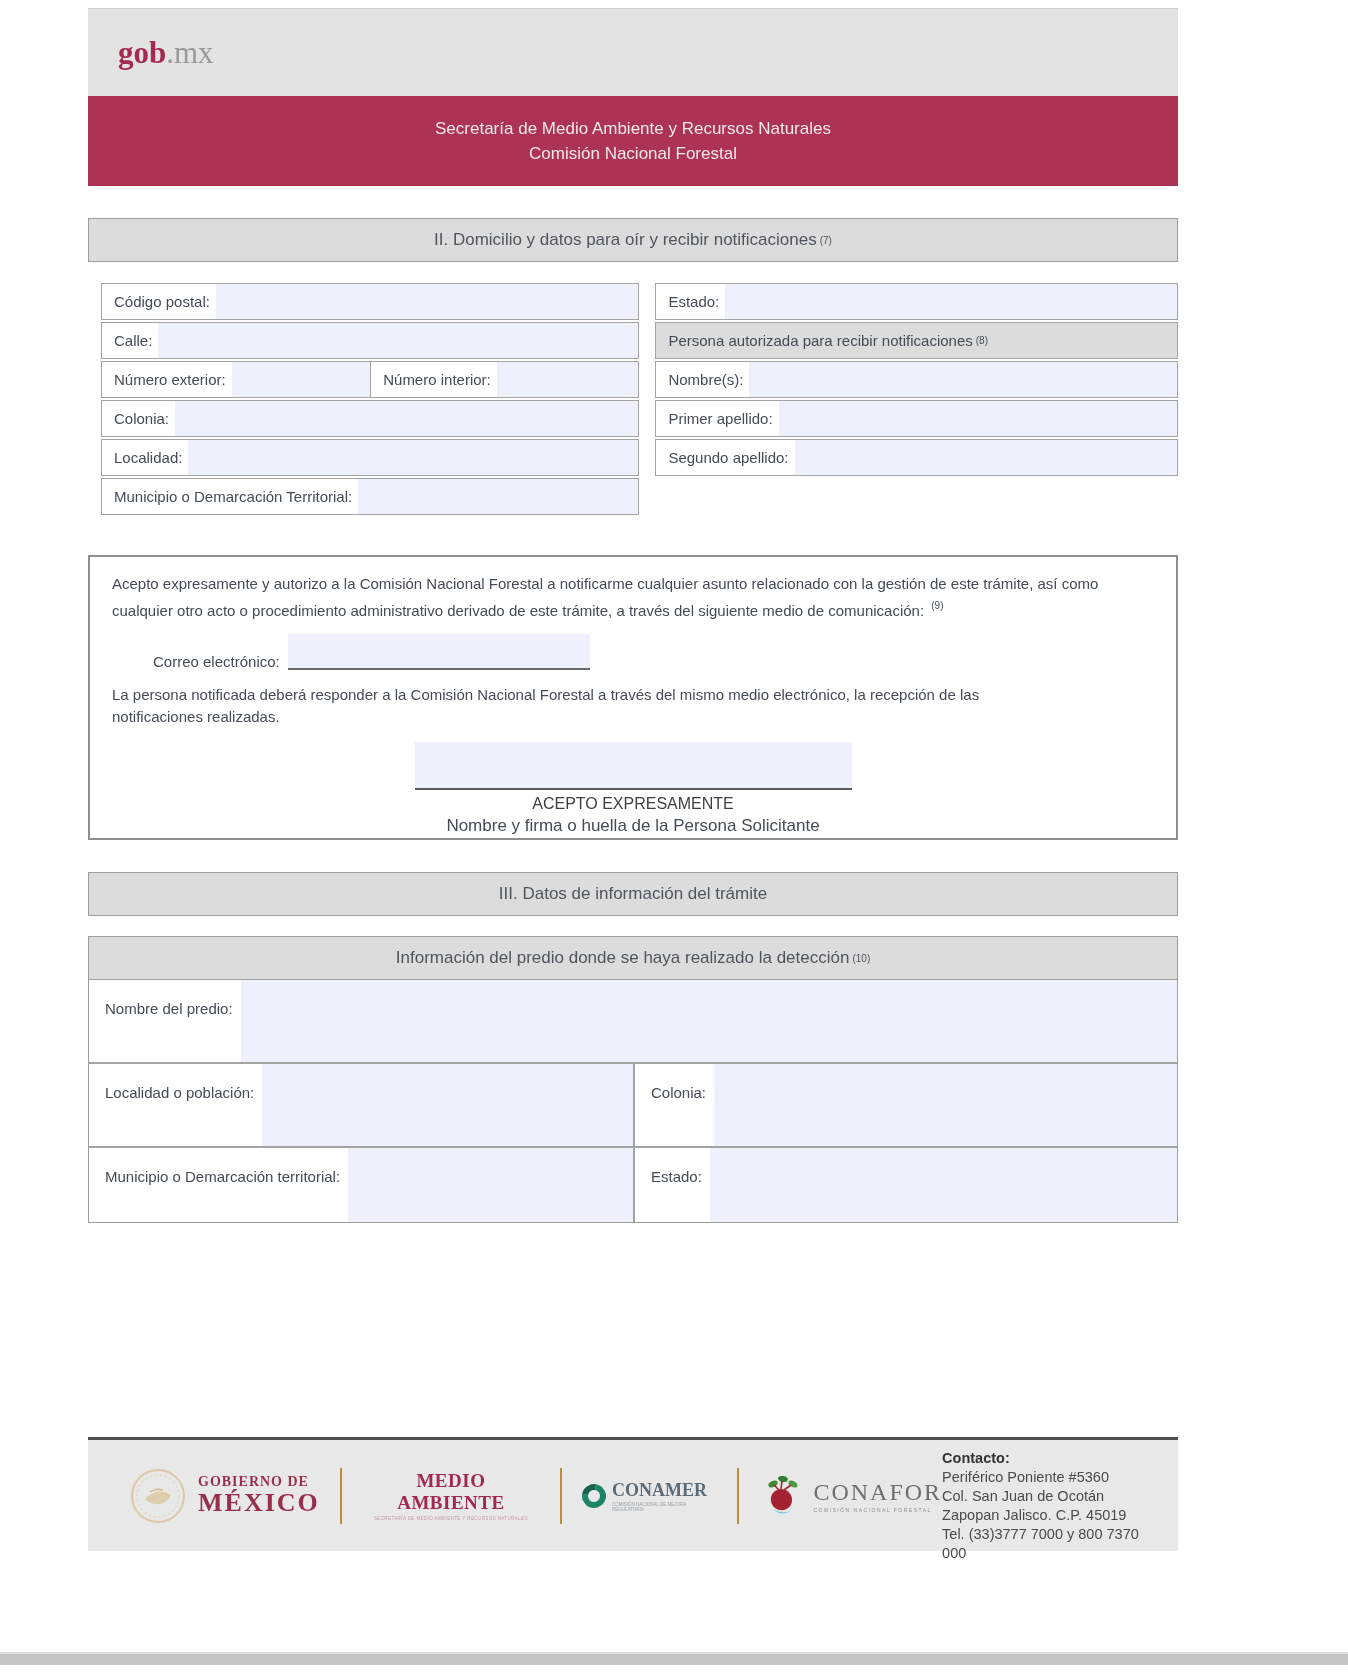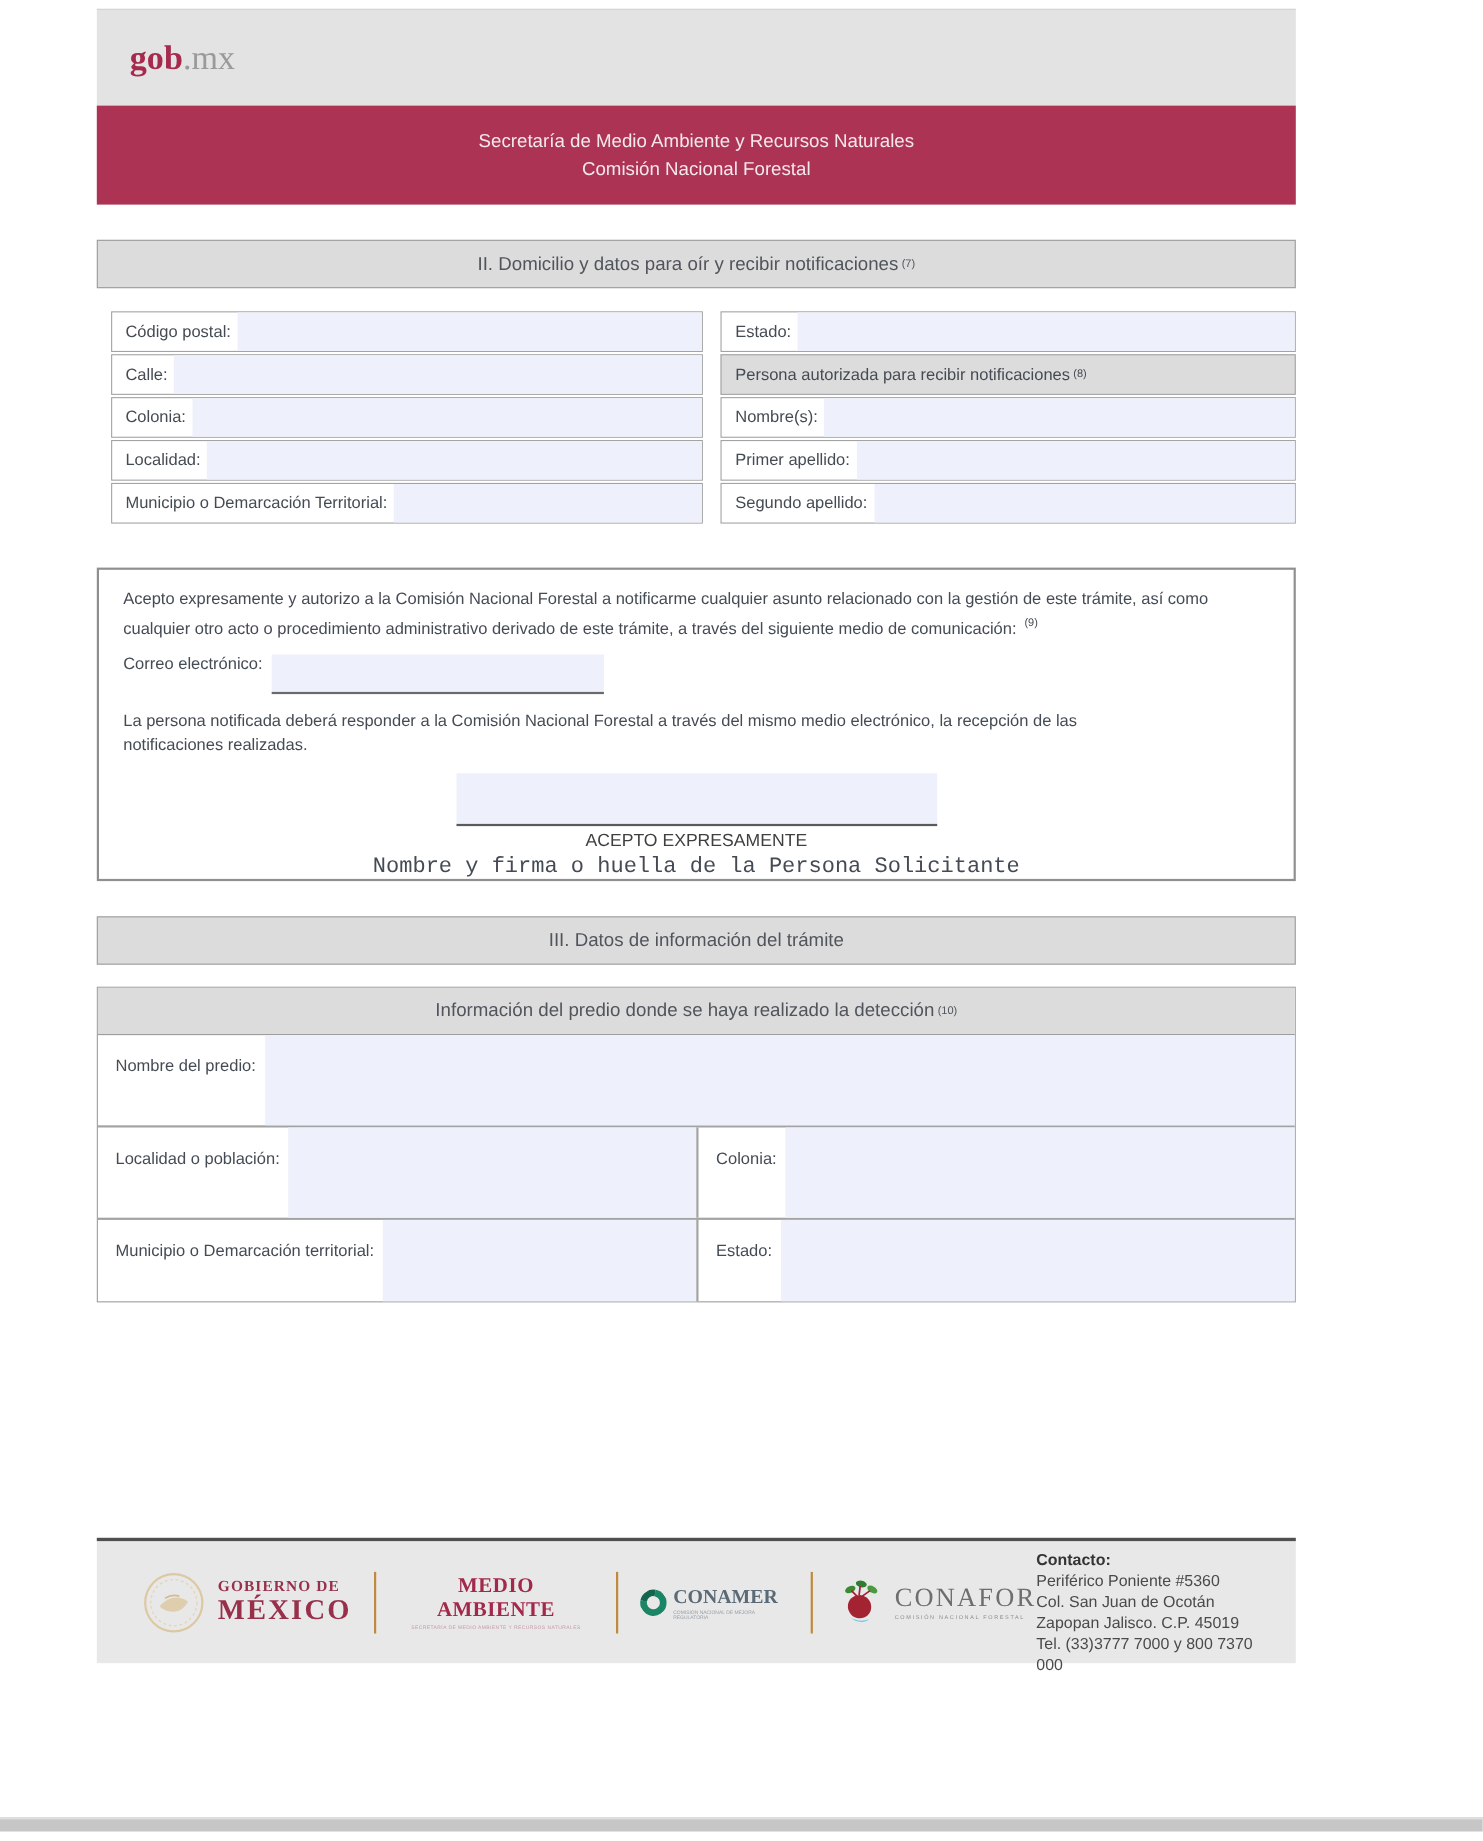--- a/index.html
+++ b/index.html
@@ -52,33 +52,33 @@
   .half { width:50%; display:flex; align-items:stretch; }
   .half + .half { border-left:1px solid #a3a3a3; }
 
   
   .consent {
     margin-top:38px; border:2px solid #8f8f8f; background:#ffffff;
     height:285px; overflow:hidden; padding:16px 22px 0 22px;
     font-size:15px; color:#454b54;
   }
   .consent p { line-height:22px; }
-  .email-row { margin-top:12px; display:flex; align-items:flex-start; }
+  .email-row { margin-top:12px; display:flex; align-items:flex-end;margin-left:41px; }
   .email-inp {
     width:302px; height:36px; background:#eef1fb;
     border-bottom:2px solid #6a6a6a; margin-left:8px;
   }
   .p2 { margin-top:14px; max-width:935px; }
   .sigblock { margin-top:14px; text-align:center; }
   .sig-inp {
     width:437px; height:48px; background:#eef1fb; margin:0 auto;
     border-bottom:2px solid #5a5a5a;
   }
   .sig-title { margin-top:5px; font-size:16px; color:#3f3f3f; }
-  .sig-cap   { margin-top:3px; font-size:20px; color:#454b54;font-family:Liberation Mono, monospace; }
+  .sig-cap   { margin-top:3px; font-size:17px; color:#454b54; }
 
   
   .predio { margin-top:20px; border:1px solid #9d9d9d; background:#ffffff; }
   .predio-header {
     height:43px; background:#dcdcdc; border-bottom:1px solid #9d9d9d;
     display:flex; align-items:center; justify-content:center;
     font-size:17px; color:#50555c;
   }
   .prow { display:flex; align-items:stretch; }
   .prow + .prow { border-top:2px solid #a3a3a3; }
@@ -162,20 +162,30 @@
 
   <div class="form-cols">
     <div class="col-left">
       <div class="frow">
         <div class="lbl">Código postal:</div>
         <div class="inp"></div>
       </div>
       <div class="frow">
         <div class="lbl">Calle:</div>
         <div class="inp"></div>
+      </div>
+      <div class="frow">
+        <div class="half">
+          <div class="lbl">Número exterior:</div>
+          <div class="inp"></div>
+        </div>
+        <div class="half">
+          <div class="lbl">Número interior:</div>
+          <div class="inp"></div>
+        </div>
       </div>
       <div class="frow">
         <div class="lbl">Colonia:</div>
         <div class="inp"></div>
       </div>
       <div class="frow">
         <div class="lbl">Localidad:</div>
         <div class="inp"></div>
       </div>
       <div class="frow">

